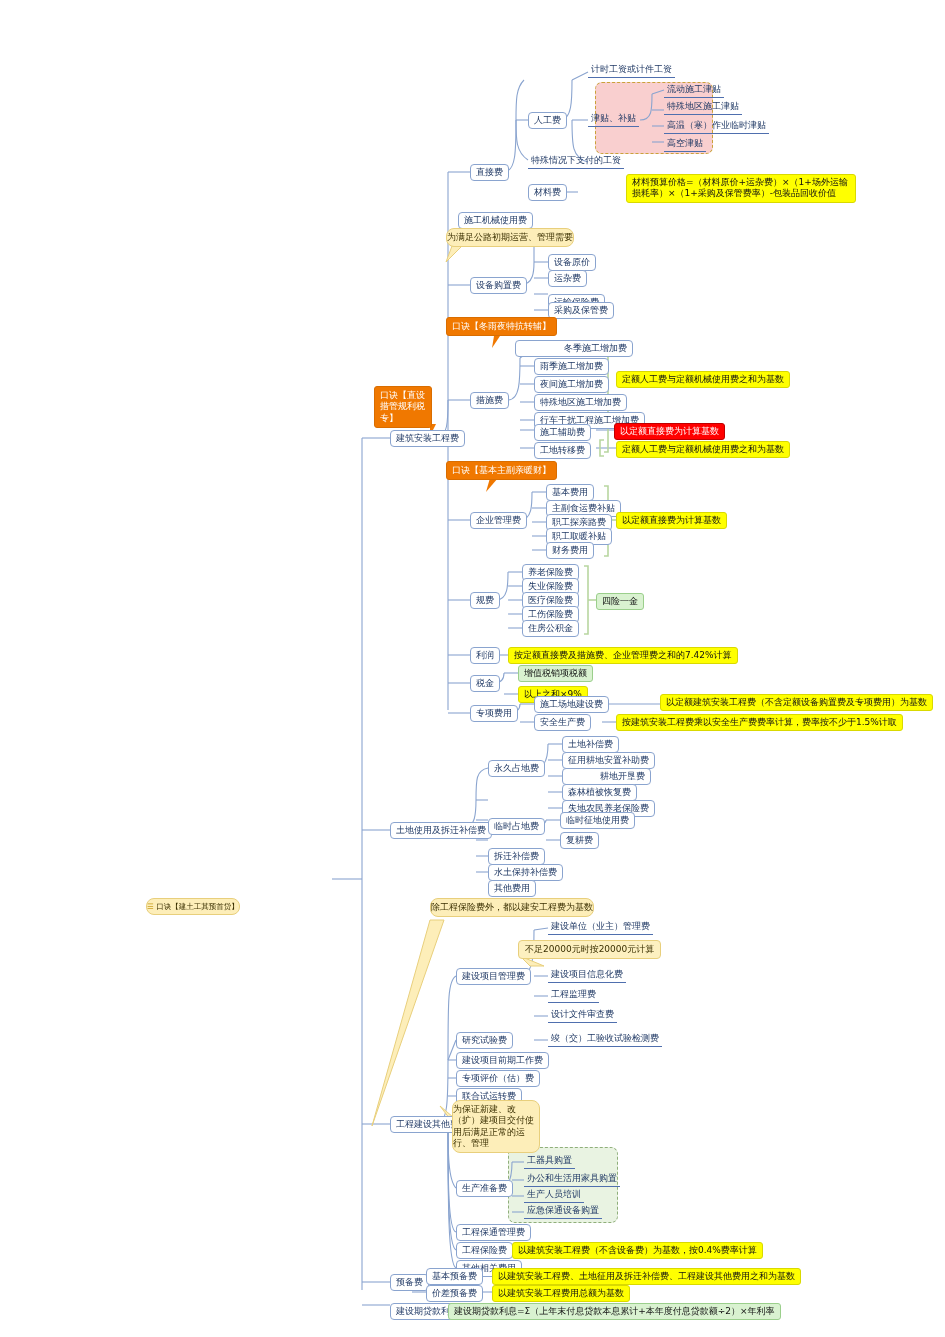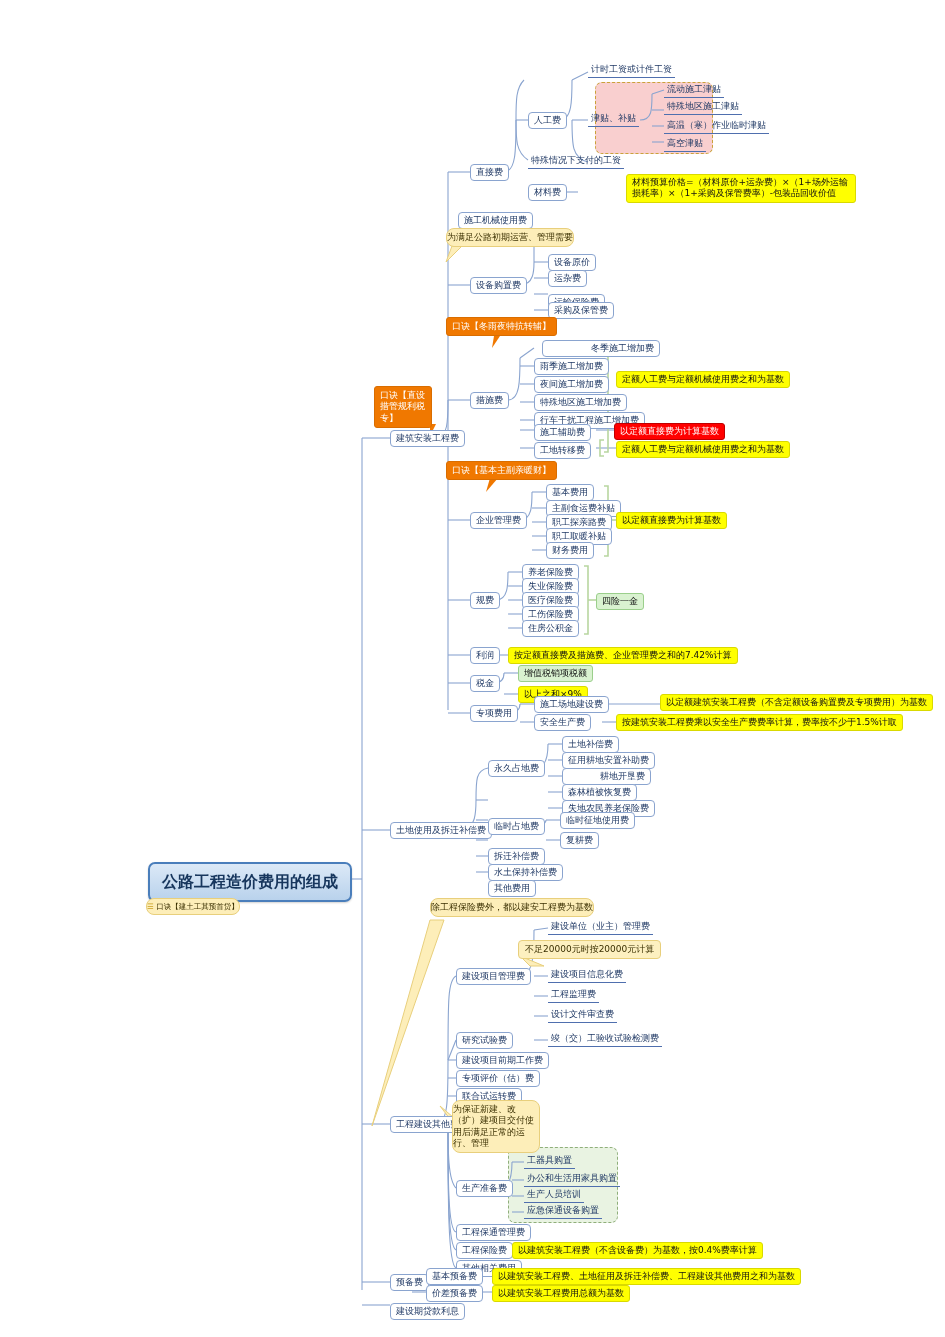--- a/index.html
+++ b/index.html
@@ -210,21 +210,20 @@
       <path d="M604 344 L608 344 L608 452 L604 452"></path>
       <path d="M608 398 L616 398"></path>
       <path d="M604 486 L608 486 L608 556 L604 556"></path>
       <path d="M608 520 L616 520"></path>
       <path d="M584 566 L588 566 L588 634 L584 634"></path>
       <path d="M588 600 L596 600"></path>
       <path d="M604 440 L600 440 L600 456 L604 456"></path>
     </g>
   </svg>
 
-  <div class="node root" style="left:148px;top:862px;">公路工程造价费用的组成</div>
   <div class="node note-cream tiny" style="left:146px;top:898px;"><span style="color:#c9a227;">☰</span>
     <span>口诀【建土工其预首贷】</span></div>
 
   <div class="node topic" style="left:390px;top:430px;">建筑安装工程费</div>
   <div class="node note-orange" style="left:374px;top:386px;width:58px;">口诀【直设措管规利税专】</div>
 
   <div class="node topic" style="left:470px;top:164px;">直接费</div>
 
   <div class="node topic" style="left:528px;top:112px;">人工费</div>
   <div class="node leaf" style="left:588px;top:63px;">计时工资或计件工资</div>
@@ -243,21 +242,21 @@
 
   <div class="node topic" style="left:470px;top:277px;">设备购置费</div>
   <div class="node note-cream" style="left:446px;top:228px;">为满足公路初期运营、管理需要</div>
   <div class="node topic" style="left:548px;top:254px;">设备原价</div>
   <div class="node topic" style="left:548px;top:270px;">运杂费</div>
   <div class="node topic" style="left:548px;top:286px;margin-top:8px;">运输保险费</div>
   <div class="node topic" style="left:548px;top:302px;">采购及保管费</div>
 
   <div class="node topic" style="left:470px;top:392px;">措施费</div>
   <div class="node note-orange" style="left:446px;top:317px;">口诀【冬雨夜特抗转辅】</div>
-  <div class="node topic" style="left:542px;top:340px;padding-left:48px;">冬季施工增加费</div>
+  <div class="node topic" style="left:515px;top:340px;padding-left:48px;">冬季施工增加费</div>
   <div class="node topic" style="left:534px;top:358px;">雨季施工增加费</div>
   <div class="node topic" style="left:534px;top:376px;">夜间施工增加费</div>
   <div class="node topic" style="left:534px;top:394px;text-align:center;">特殊地区施工增加费</div>
   <div class="node topic" style="left:534px;top:412px;">行车干扰工程施工增加费</div>
   <div class="node topic" style="left:534px;top:424px;">施工辅助费</div>
   <div class="node topic" style="left:534px;top:442px;">工地转移费</div>
   <div class="node note-yellow" style="left:616px;top:371px;">定额人工费与定额机械使用费之和为基数</div>
   <div class="node note-red" style="left:614px;top:423px;">以定额直接费为计算基数</div>
   <div class="node note-yellow" style="left:616px;top:441px;">定额人工费与定额机械使用费之和为基数</div>
 
@@ -334,14 +333,15 @@
   <div class="node note-yellow" style="left:512px;top:1242px;">以建筑安装工程费（不含设备费）为基数，按0.4%费率计算</div>
   <div class="node topic" style="left:456px;top:1260px;">其他相关费用</div>
 
   <div class="node topic" style="left:390px;top:1274px;">预备费</div>
   <div class="node topic" style="left:426px;top:1268px;">基本预备费</div>
   <div class="node note-yellow" style="left:492px;top:1268px;">以建筑安装工程费、土地征用及拆迁补偿费、工程建设其他费用之和为基数</div>
   <div class="node topic" style="left:426px;top:1285px;">价差预备费</div>
   <div class="node note-yellow" style="left:492px;top:1285px;">以建筑安装工程费用总额为基数</div>
 
   <div class="node topic" style="left:390px;top:1303px;">建设期贷款利息</div>
+  <div class="node note-green" style="left:448px;top:1303px;">建设期贷款利息=Σ（上年末付息贷款本息累计+本年度付息贷款额÷2）×年利率</div>
 
 </div>
 
 </body></html>

